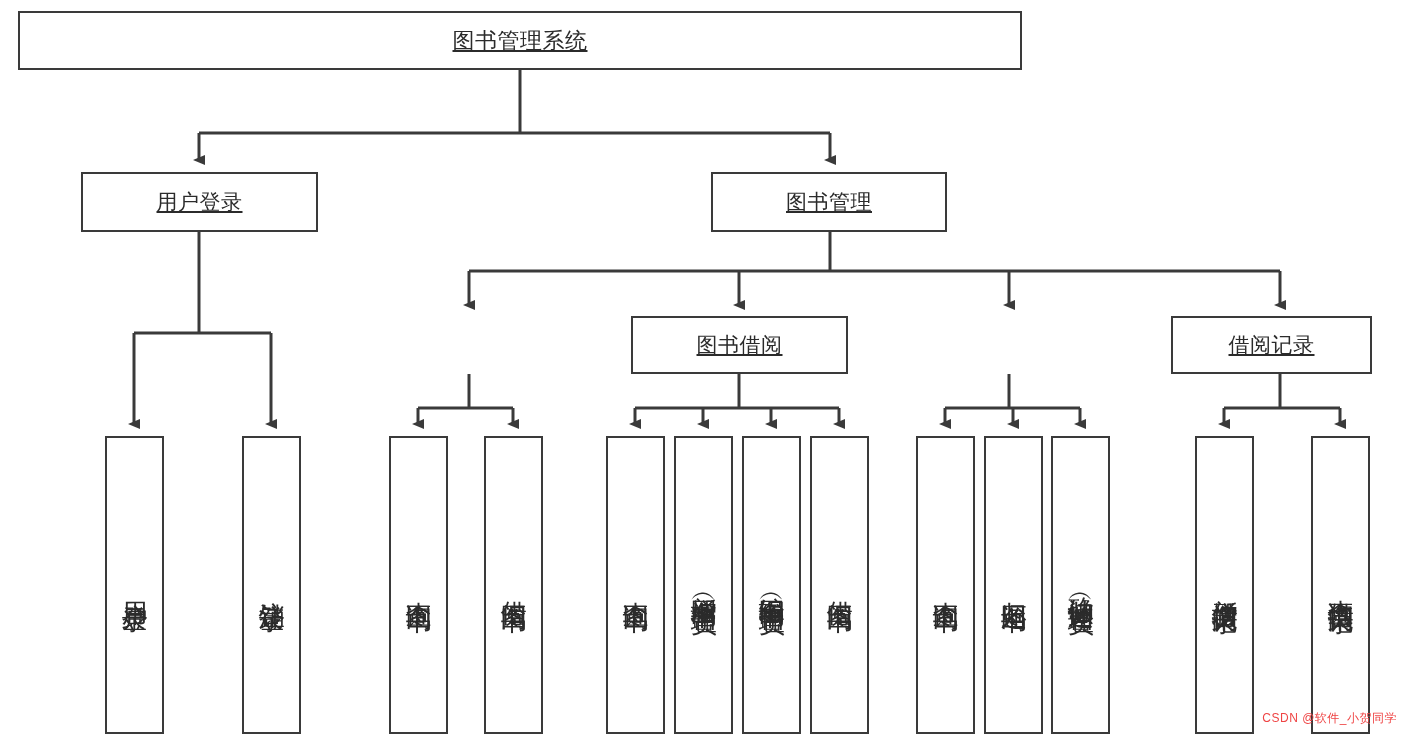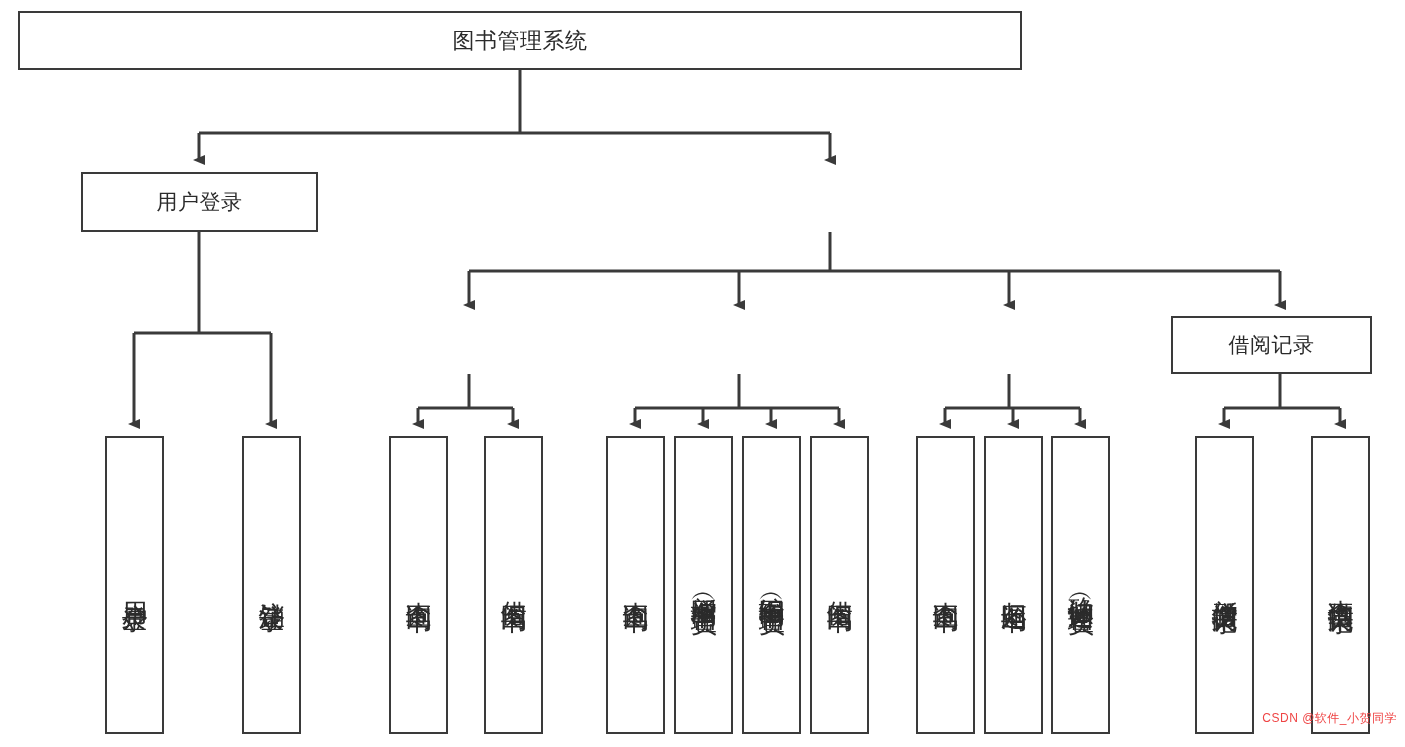--- a/index.html
+++ b/index.html
@@ -28,20 +28,21 @@
   .node .lbl{
     display:block;
     text-align:center;
     line-height:1.18;
     white-space:pre;
     letter-spacing:0.5px;
   }
   
   .node.h .lbl{
     font-size:21px;
+    text-decoration:underline;
   }
   .node.root .lbl{font-size:22px;}
   
   .node.v{
     align-items:center;
     justify-content:center;
   }
   .node.v .lbl{
     writing-mode:vertical-rl;
     text-orientation:upright;
@@ -121,21 +122,27 @@
     </g>
   </svg>
 
   <div class="node h root" style="left:18px;top:11px;width:1004px;height:59px;">
     <span class="lbl">图书管理系统</span>
   </div>
 
   <div class="node h" style="left:81px;top:172px;width:237px;height:60px;">
     <span class="lbl">用户登录</span>
   </div>
+  <div class="node h" style="left:711px;top:172px;width:236px;height:60px;">
+    <span class="lbl">图书管理</span>
+  </div>
 
+  <div class="node h" style="left:631px;top:316px;width:217px;height:58px;">
+    <span class="lbl">图书借阅</span>
+  </div>
   <div class="node h" style="left:1171px;top:316px;width:201px;height:58px;">
     <span class="lbl">借阅记录</span>
   </div>
 
   <div class="node v" style="left:105px;top:436px;width:59px;height:298px;">
     <span class="lbl">用户登录</span>
   </div>
   <div class="node v" style="left:242px;top:436px;width:59px;height:298px;">
     <span class="lbl">注销登录</span>
   </div>

